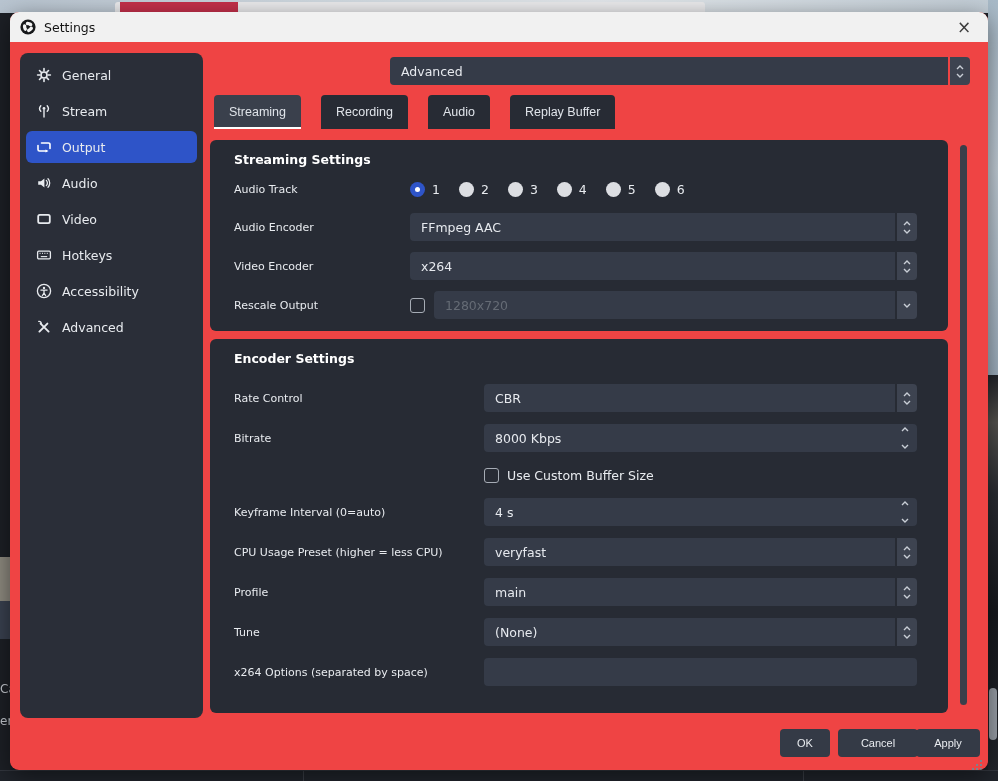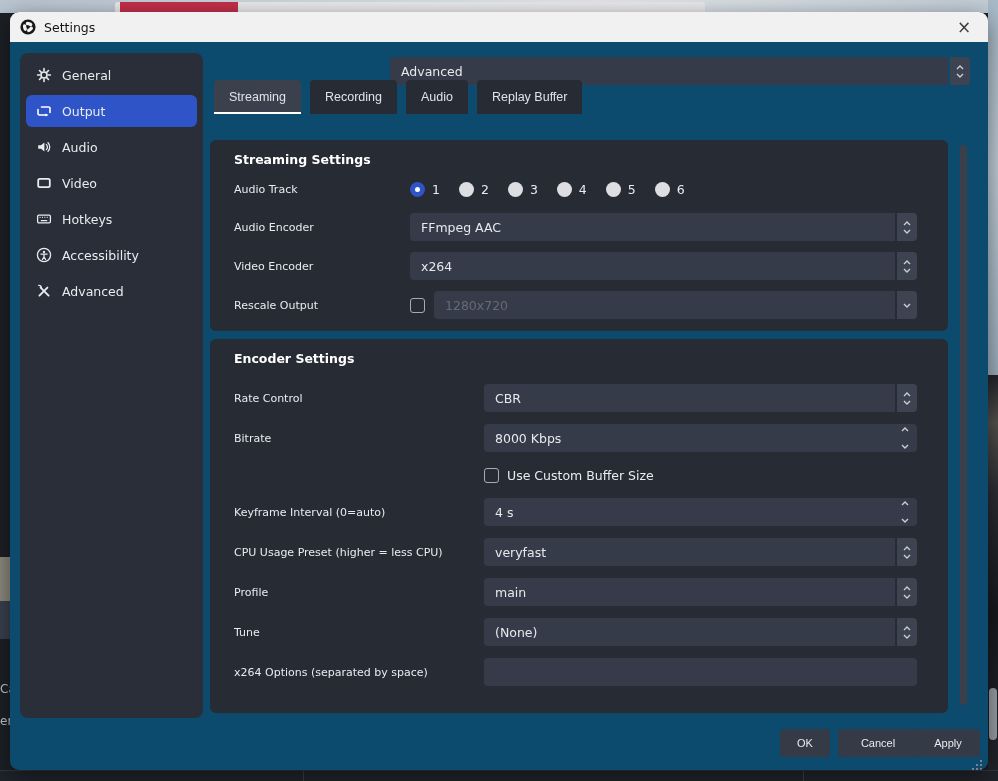--- a/index.html
+++ b/index.html
@@ -18,42 +18,42 @@
   .bg-right-scroll{position:absolute;left:989px;top:688px;width:8px;height:52px;background:#9aa0a8;border-radius:4px;}
   .bg-left-patch1{position:absolute;left:0;top:557px;width:10px;height:44px;background:#8f8b80;}
   .bg-left-patch2{position:absolute;left:0;top:601px;width:10px;height:38px;background:#3a4150;}
   .bg-frag{position:absolute;left:0;color:#c8ccd2;font-size:12px;}
   .bg-frag-1{top:682px;} .bg-frag-2{top:714px;}
   .bg-bottom{position:absolute;left:0;top:770px;width:998px;height:11px;background:#20242b;border-top:1px solid #33373f;}
   .bg-bottom .sep{position:absolute;top:0;width:1px;height:11px;background:#3a3e46;}
 
   
   .dialog{position:absolute;left:10px;top:12px;width:978px;height:758px;
-    background:#0c4a6e;border-radius:9px;overflow:hidden;box-shadow:0 6px 24px rgba(0,0,0,.5);}
+    background:#ef4444;border-radius:9px;overflow:hidden;box-shadow:0 6px 24px rgba(0,0,0,.5);}
   .titlebar{position:absolute;left:0;top:0;width:100%;height:30px;background:#f1f1f1;
     display:flex;align-items:center;}
   .titlebar .logo{margin-left:10px;display:flex;}
   .titlebar .title{margin-left:8px;font-size:12.5px;color:#141414;}
   .close-btn{position:absolute;right:6px;top:0;width:36px;height:30px;display:flex;
     align-items:center;justify-content:center;font-size:17px;color:#3c3c3c;cursor:default;}
 
   
   .sidebar{position:absolute;left:10px;top:41px;width:183px;height:665px;
     background:#2a2e38;border-radius:8px;padding-top:6px;box-sizing:border-box;}
   .side-item{height:32px;margin:0 6px 4px 6px;display:flex;align-items:center;
     border-radius:6px;color:#e8ebef;font-size:12.5px;}
   .side-item .ic{width:16px;height:16px;margin:0 10px 0 10px;display:flex;align-items:center;justify-content:center;}
   .side-item.selected{background:#2e54c8;}
 
   
   .outmode-label{position:absolute;top:45px;left:180px;width:192px;height:27px;
     display:flex;align-items:center;justify-content:flex-end;color:#e8ebef;font-size:12.5px;}
   .outmode-combo{position:absolute;left:380px;top:45px;width:580px;height:27px;}
 
-  .tabs{position:absolute;left:204px;top:83px;height:19px;display:flex;gap:9px;align-items:flex-end;}
+  .tabs{position:absolute;left:204px;top:83px;height:19px;display:flex;gap:20px;}
   .tab{height:34px;padding:0 15px;background:#272b34;color:#dfe3e9;font-size:12.5px;
     display:flex;align-items:center;border:none;border-radius:4px 4px 0 0;position:relative;}
   .tab.active{background:#3a404c;}
   .tab.active::after{content:"";position:absolute;left:0;bottom:0;width:100%;height:2.5px;background:#ffffff;}
 
   .card{position:absolute;left:200px;width:738px;background:#272b34;border-radius:6px;
     padding:10px 24px;box-sizing:border-box;}
   .card-streaming{top:128px;height:191px;}
   .card-encoder{top:327px;height:374px;}
   .card h3{margin:2px 0 10px 0;font-size:12.5px;color:#ffffff;font-weight:bold;}
@@ -141,20 +141,30 @@
     <nav class="sidebar">
       <div class="side-item">
         <span class="ic">
           <svg width="16" height="16" viewBox="0 0 16 16" stroke="#e8ebef" fill="none" stroke-width="1.6" stroke-linecap="round">
             <circle cx="8" cy="8" r="3"></circle>
             <path d="M8 1.6v2.2M8 12.2v2.2M1.6 8h2.2M12.2 8h2.2M3.5 3.5l1.6 1.6M10.9 10.9l1.6 1.6M12.5 3.5l-1.6 1.6M5.1 10.9l-1.6 1.6"></path>
           </svg>
         </span>
         <span>General</span>
       </div>
+      <div class="side-item">
+        <span class="ic">
+          <svg width="16" height="16" viewBox="0 0 16 16" stroke="#e8ebef" fill="none" stroke-width="1.4" stroke-linecap="round">
+            <circle cx="8" cy="5.5" r="1.4" fill="#e8ebef" stroke="none"></circle>
+            <path d="M8 7.5v6.5"></path>
+            <path d="M4.8 8.3a4.2 4.2 0 0 1 0-5.6M11.2 8.3a4.2 4.2 0 0 0 0-5.6"></path>
+          </svg>
+        </span>
+        <span>Stream</span>
+      </div>
       <div class="side-item selected">
         <span class="ic">
           <svg width="16" height="16" viewBox="0 0 16 16" stroke="#ffffff" fill="none" stroke-width="1.6" stroke-linecap="round">
             <path d="M5.5 4h7A1.5 1.5 0 0 1 14 5.5v4"></path>
             <path d="M10.5 12h-7A1.5 1.5 0 0 1 2 10.5v-4"></path>
             <path d="M9.5 10.5l3 1.5-3 1.5z" fill="#ffffff" stroke="none"></path>
           </svg>
         </span>
         <span>Output</span>
       </div>

